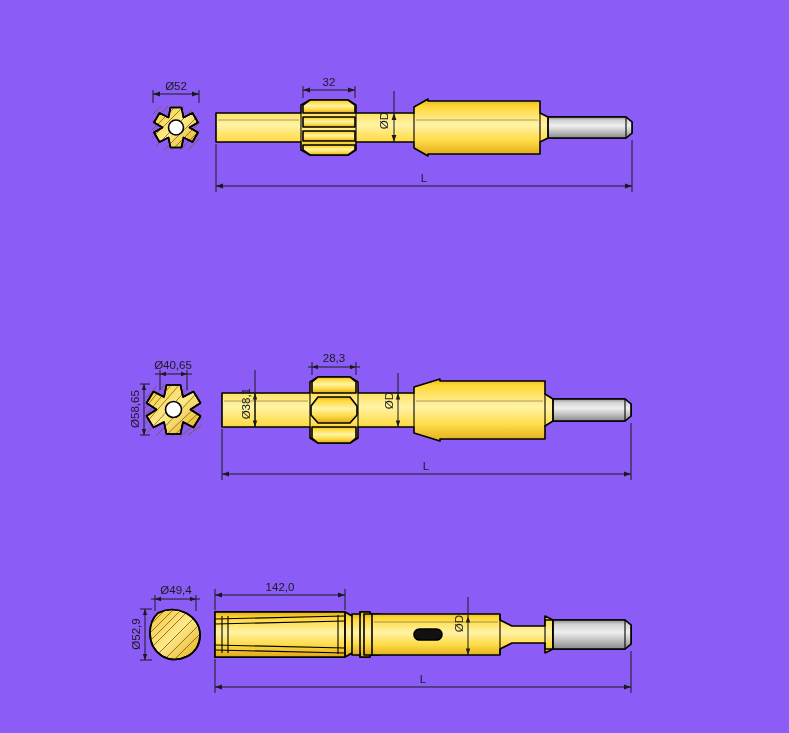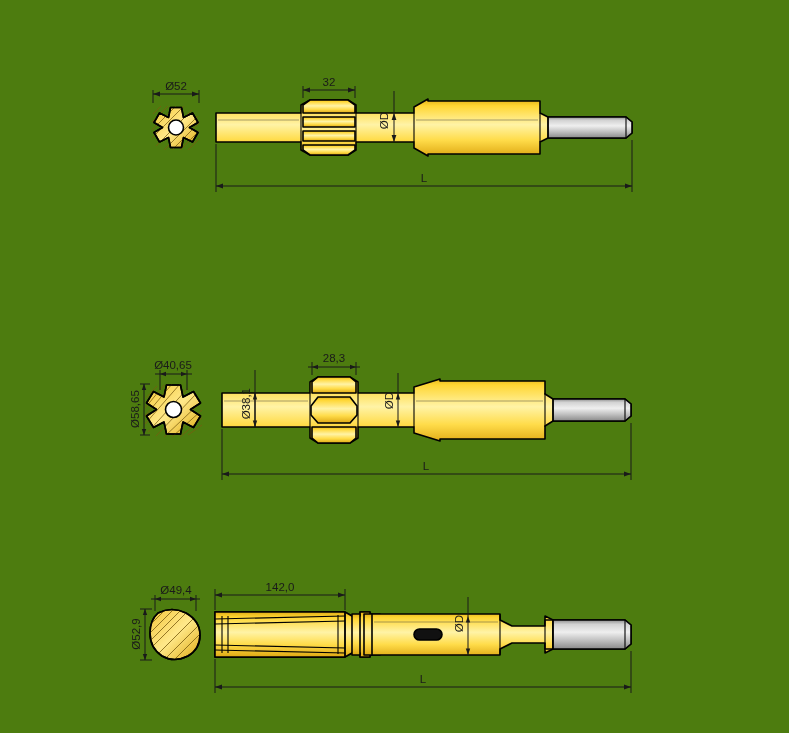--- a/index.html
+++ b/index.html
@@ -10,21 +10,21 @@
   body {
     width: 789px;
     height: 733px;
     font-family: "Liberation Sans", sans-serif;
     overflow: hidden;
   }
   #sheet {
     position: relative;
     width: 789px;
     height: 733px;
-    background: #4d7c0f;
+    background: #8b5cf6;
   }
   svg.drawing {
     display: block;
   }
   .dimtext {
     font-family: "Liberation Sans", sans-serif;
     font-size: 11.5px;
     fill: #1a1a1a;
   }
   .dimline, .extline {

